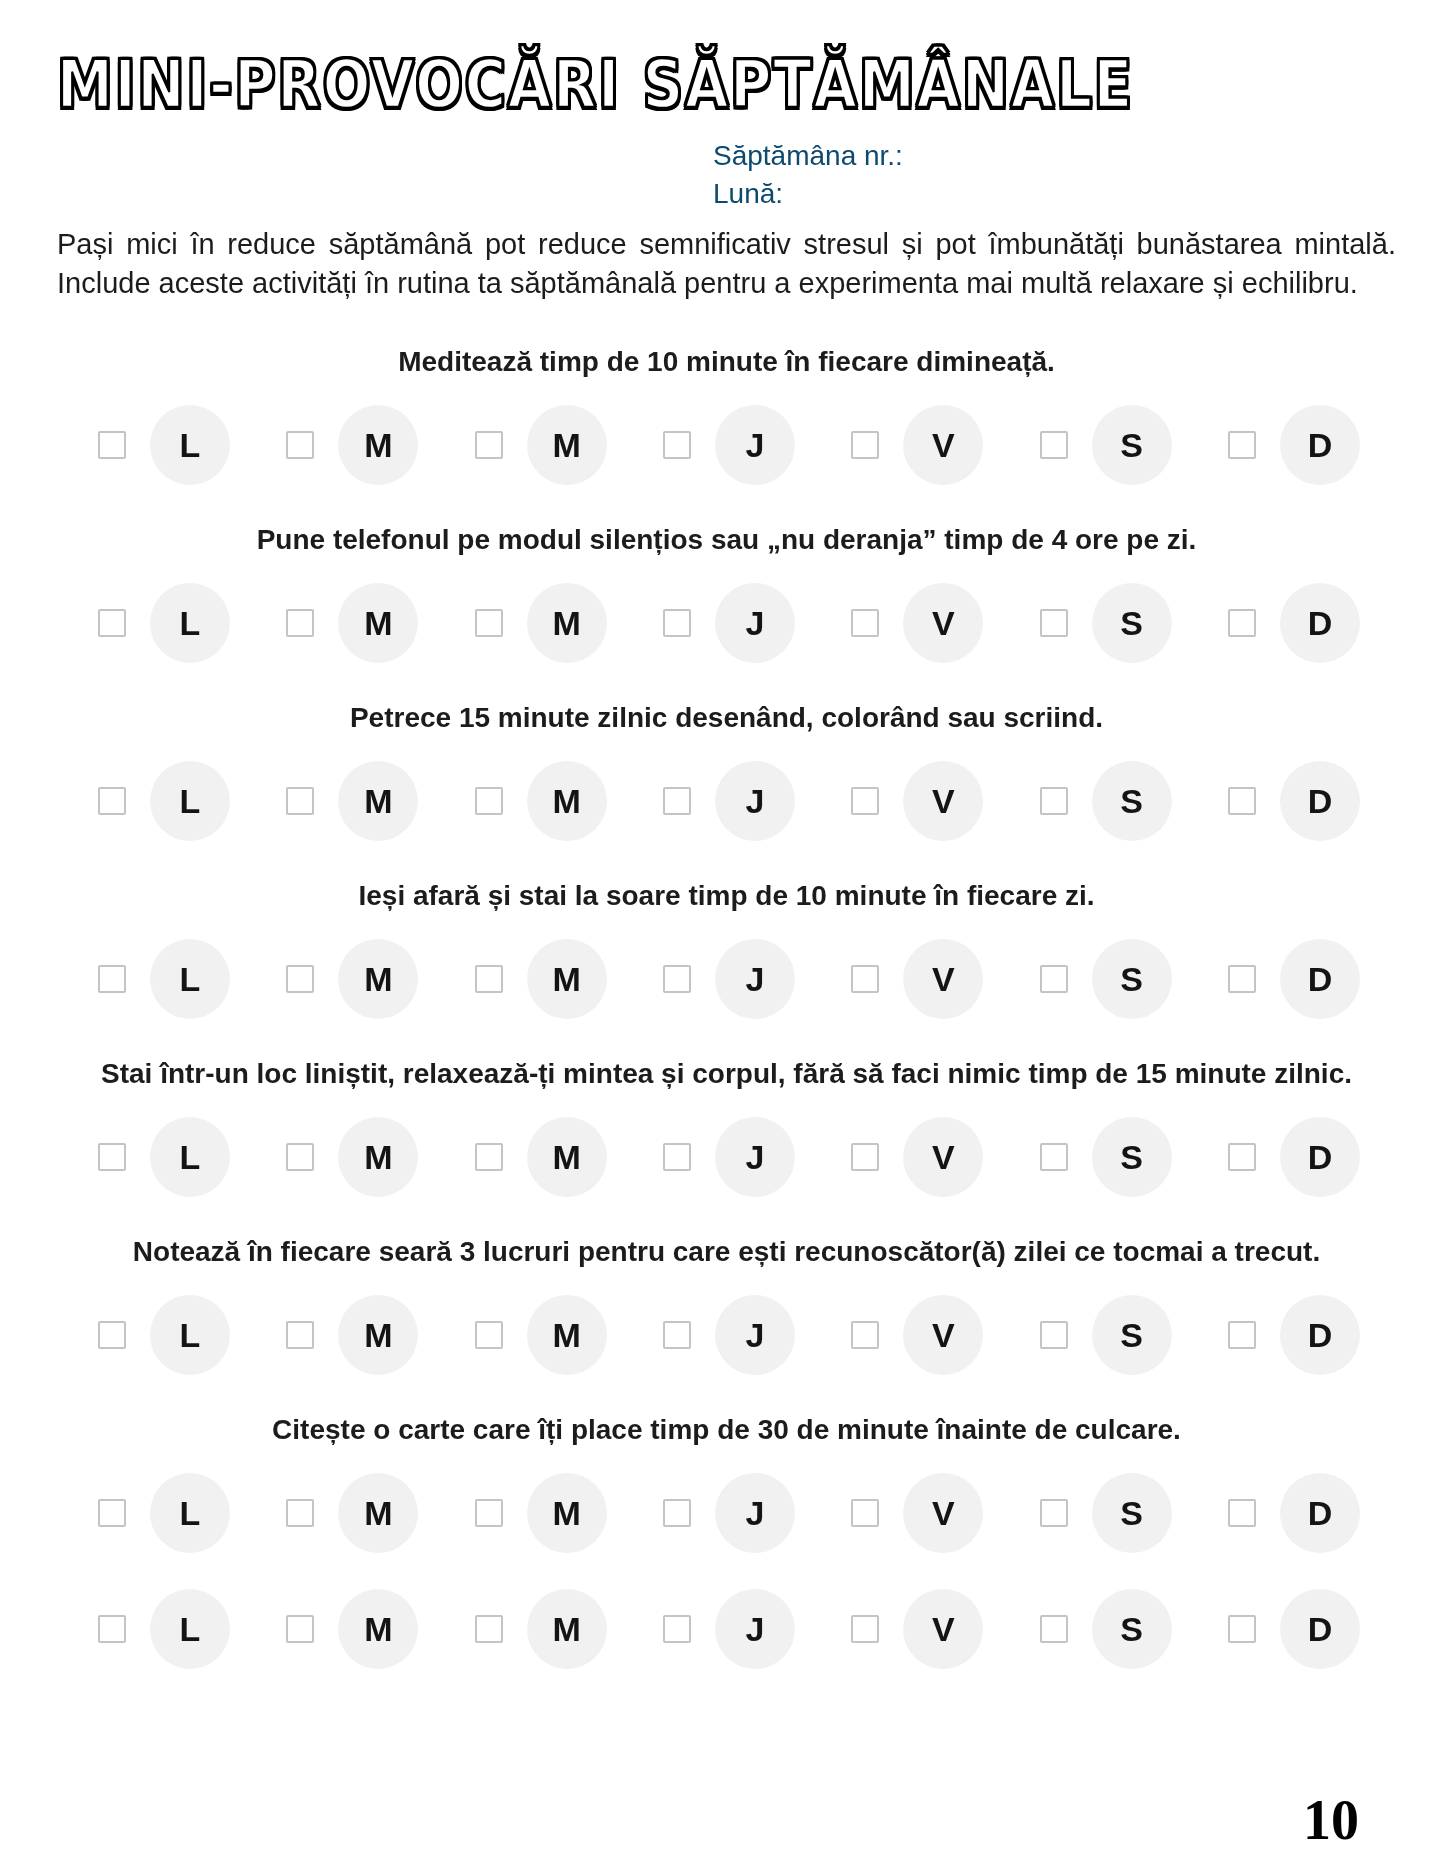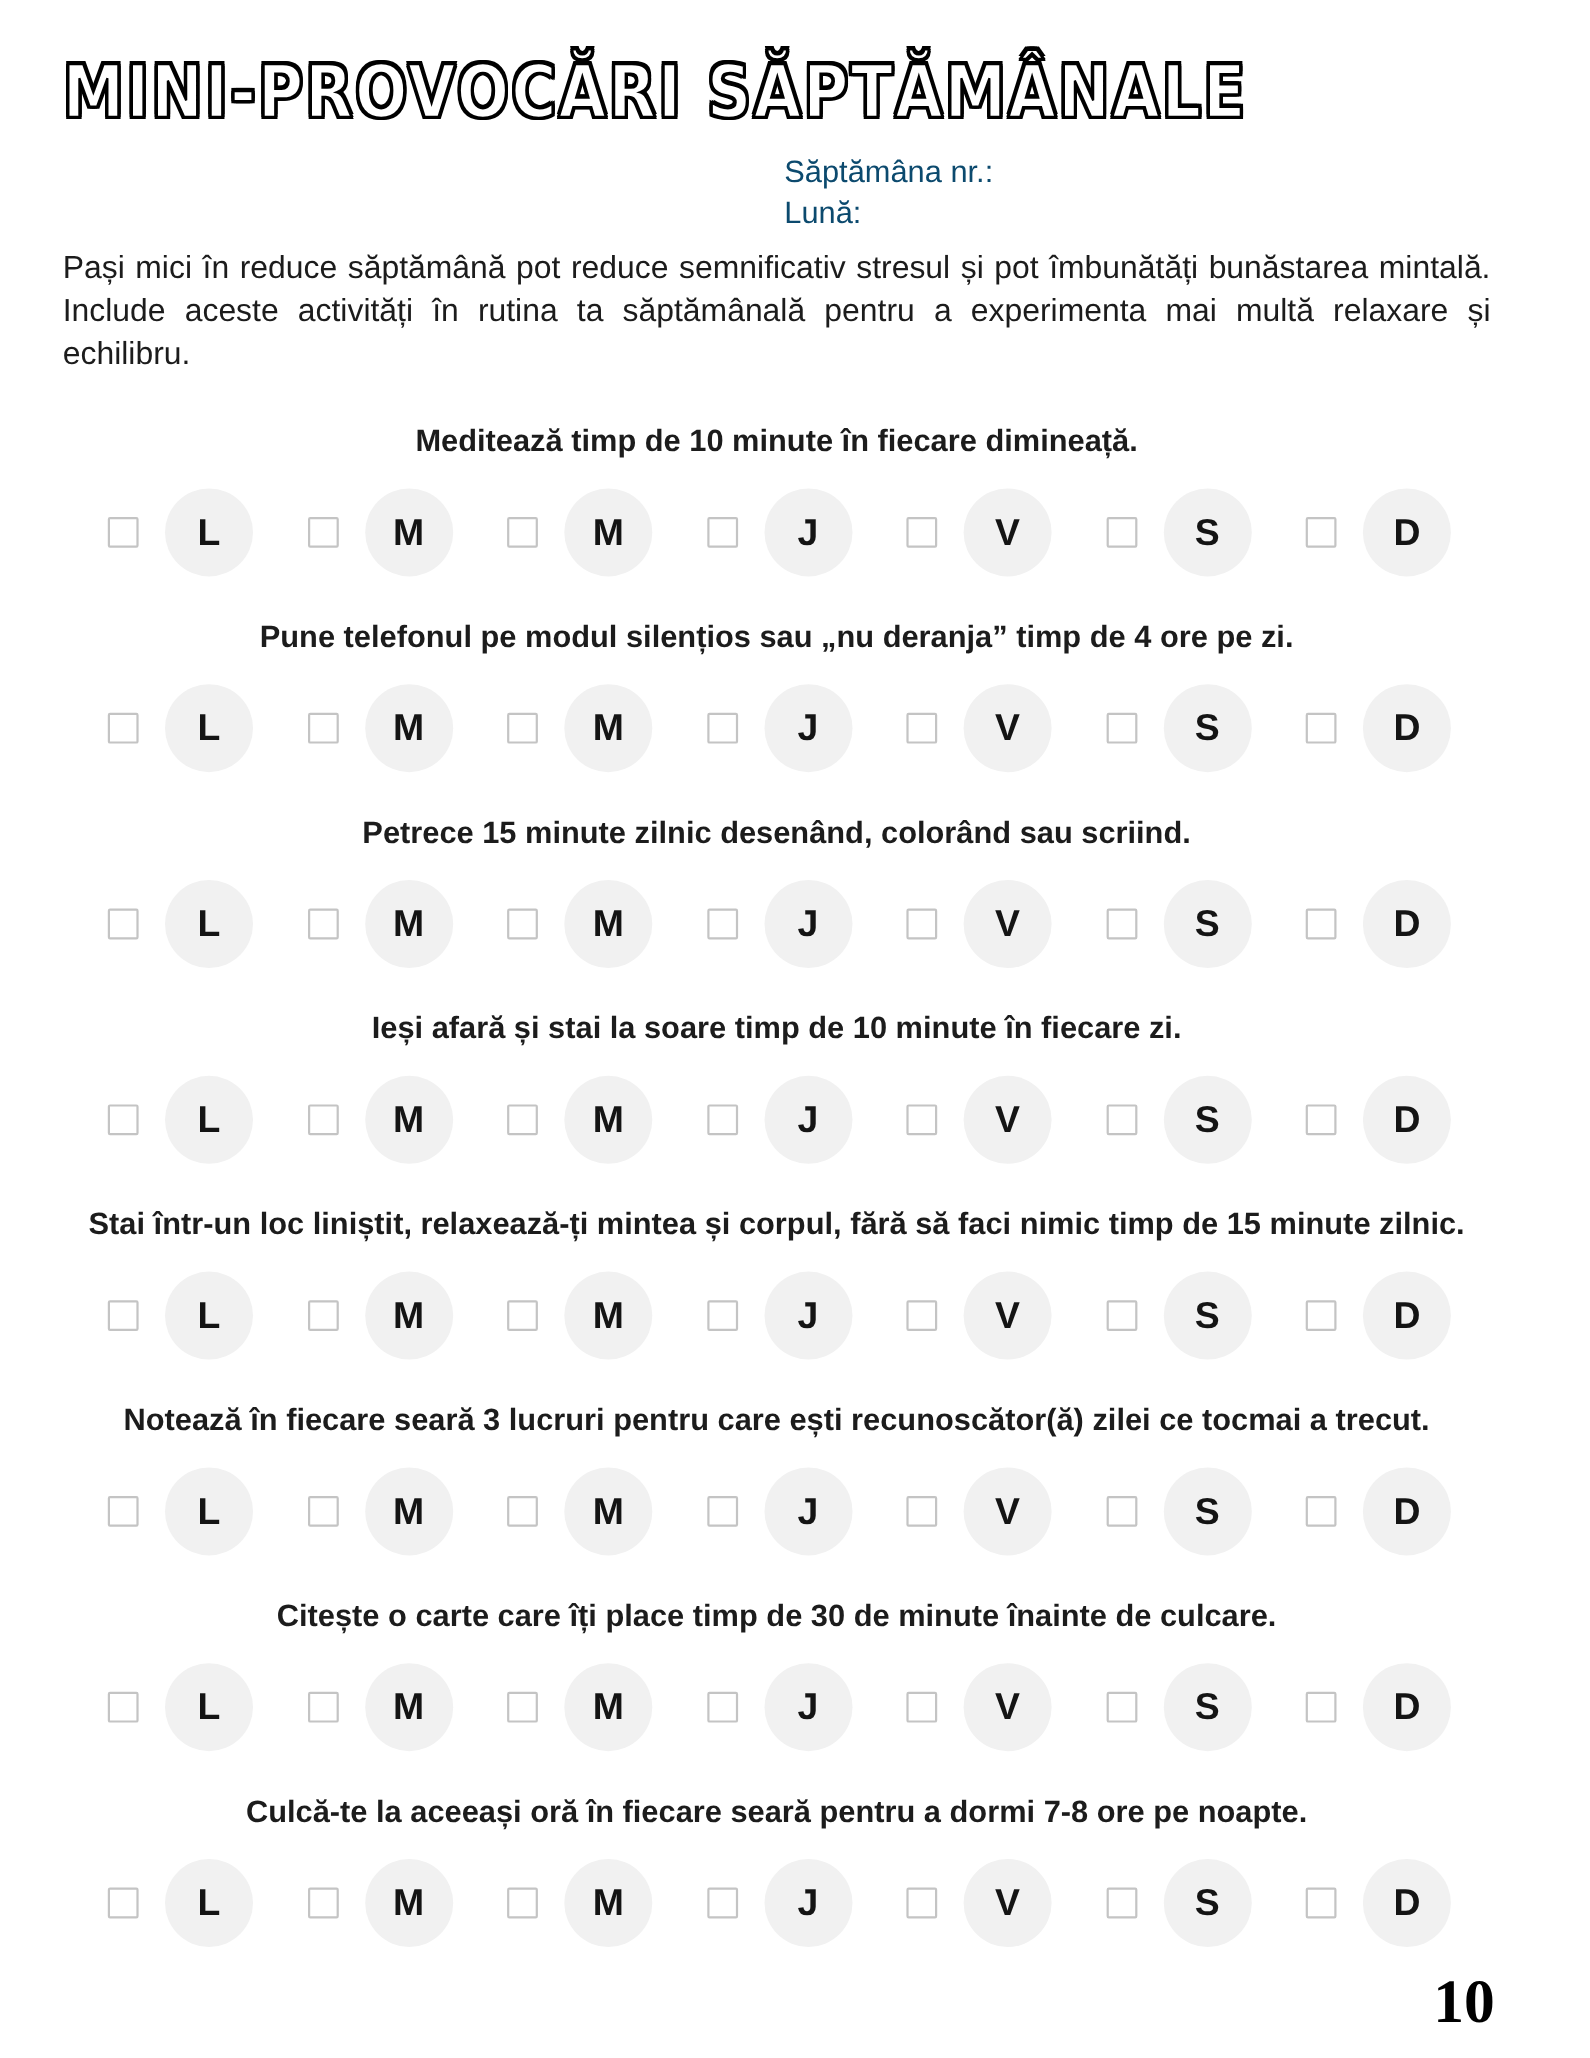--- a/index.html
+++ b/index.html
@@ -6,21 +6,21 @@
   html,body { background:#ffffff; }
   body {
     font-family:"Liberation Sans", sans-serif;
     color:var(--text-color, #1d1d1d);
   }
   .page {
     position:relative;
     width:1445px;
     height:1871px;
     background:#ffffff;
-    padding:40px 90px 0 57px;
+    padding:40px 49px 0 57px;
     overflow:hidden;
   }
   
   .title {
     font-family:"DejaVu Sans", sans-serif;
     font-weight:800;
     font-size:56px;
     letter-spacing:2px;
     white-space:nowrap;
     color:#ffffff;
@@ -483,21 +483,20 @@
   <div class="day-cell">
     <span class="day-checkbox"></span>
     <span class="day-circle">
       <span class="day-letter">D</span>
     </span>
   </div>
 </div>
   </section>
 
   <section class="challenge">
-    <p class="challenge-text">Culcă-te la aceeași oră în fiecare seară pentru a dormi 7-8 ore pe noapte.</p>
     <div class="day-row">
   <div class="day-cell">
     <span class="day-checkbox"></span>
     <span class="day-circle">
       <span class="day-letter">L</span>
     </span>
   </div>
 
   <div class="day-cell">
     <span class="day-checkbox"></span>

